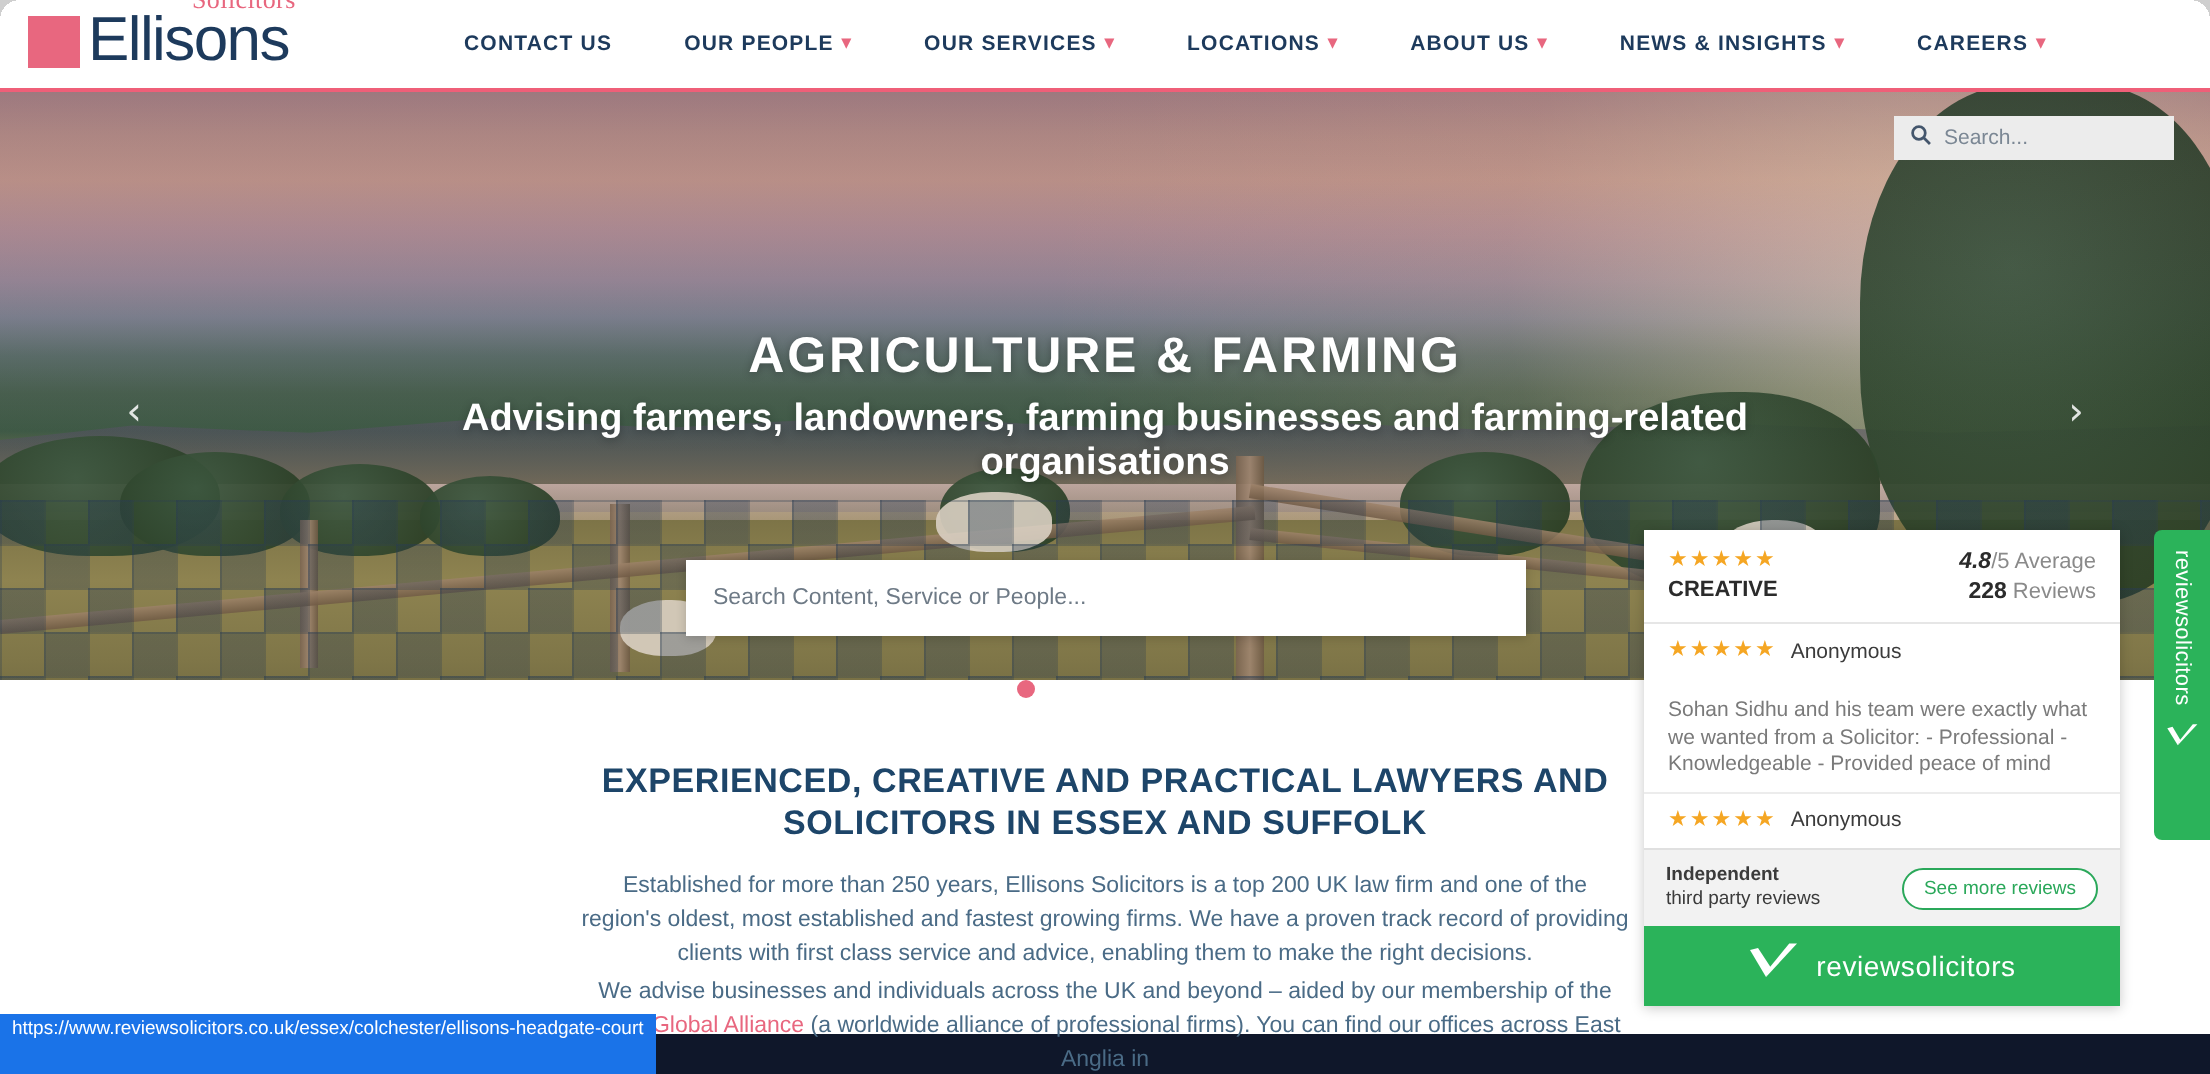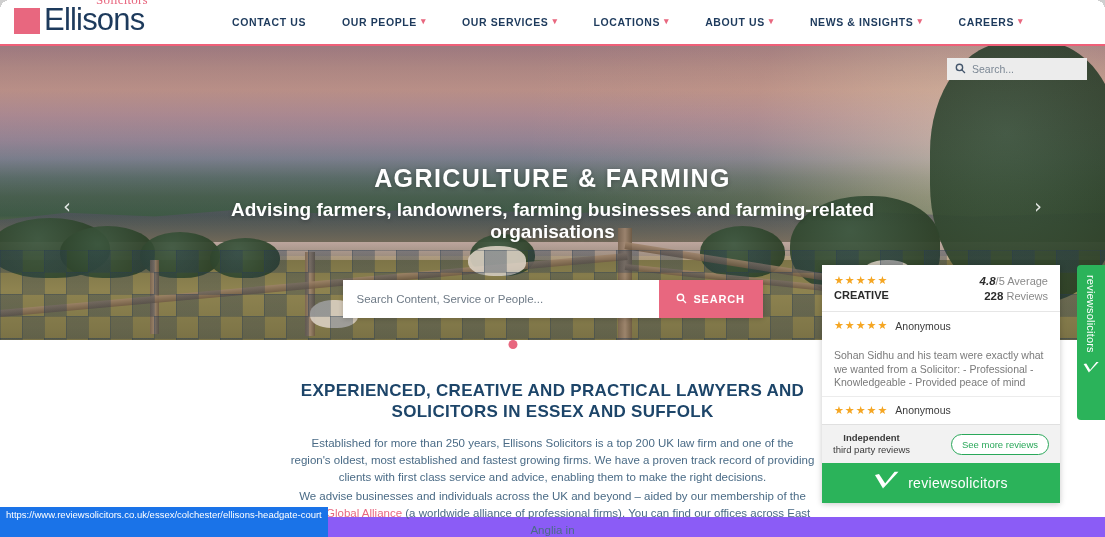--- a/index.html
+++ b/index.html
@@ -1,21 +1,21 @@
 <!DOCTYPE html>
 <html><head>
 <meta charset="utf-8">
 <style>
   * { box-sizing: border-box; margin: 0; padding: 0; }
   html, body {
     width: 1105px; height: 537px;
     font-family: "Liberation Sans", sans-serif;
     overflow: hidden; background: #ffffff;
   }
-  #page { position: relative; width: 1105px; height: 537px; overflow: hidden; background:#8b5cf6; }
+  #page { position: relative; width: 1105px; height: 537px; overflow: hidden; background:#0f172a; }
 
   
   #header {
     position: absolute; top: 0; left: 0; width: 1105px; height: 46px;
     background: #ffffff; z-index: 40;
     border-bottom: 2px solid #ef5f78;
   }
   #logo-wrap {
     position: absolute; left: 14px; top: 4px; display: flex; align-items: flex-end;
   }
@@ -230,21 +230,20 @@
   #rw-count b { color: #2b2b2b; font-size: 11.5px; }
   #rw-list { flex: 1; overflow: hidden; position: relative; }
   .rw-review { padding: 7px 12px 6px 12px; border-bottom: 1px solid #ececec; }
   .rw-rev-head { display: flex; align-items: center; gap: 7px; }
   .rw-author { font-size: 10.5px; color: #3b3b3b; }
   .rw-body { font-size: 10.5px; color: #7a7a7a; line-height: 13.5px; margin-top: 17px; }
   #rw-foot {
     background: #f2f2f2; padding: 7px 11px; display: flex;
     justify-content: space-between; align-items: center;
     border-top: 1px solid #e0e0e0;
-    text-align: center;
   }
   #rw-indep { font-size: 9.5px; color: #3b3b3b; line-height: 12px; }
   #rw-indep b { display: block; }
   #rw-more {
     border: 1px solid #2aa85a; color: #2aa85a; border-radius: 12px;
     font-size: 9.5px; padding: 4px 10px; cursor: pointer; background: #fff;
     white-space: nowrap;
   }
   #rw-brandbar {
     background: #2bb35a; height: 40px; display: flex; align-items: center;
@@ -376,29 +375,20 @@
     <div id="hero-grid-b"></div>
 
     <div id="hero-content">
       <div id="hero-title">AGRICULTURE &amp; FARMING</div>
       <div id="hero-sub">Advising farmers, landowners, farming businesses and farming-related organisations</div>
 
       <div id="hero-searchrow">
         <div id="hero-search-input">
           <span>Search Content, Service or People...</span>
         </div>
-        <div id="hero-search-btn">
-          <span>
-            <svg width="11" height="11" viewBox="0 0 16 16" fill="none" stroke="#ffffff" stroke-width="2">
-              <circle cx="6.5" cy="6.5" r="4.6"></circle>
-                <line x1="10" y1="10" x2="14.5" y2="14.5"></line>
-            </svg>
-          </span>
-          <span>SEARCH</span>
-        </div>
       </div>
 
       <div id="arrow-left" class="arrow-nav">
         <span>‹</span>
       </div>
       <div id="arrow-right" class="arrow-nav">
         <span>›</span>
       </div>
     </div>
   </div>

